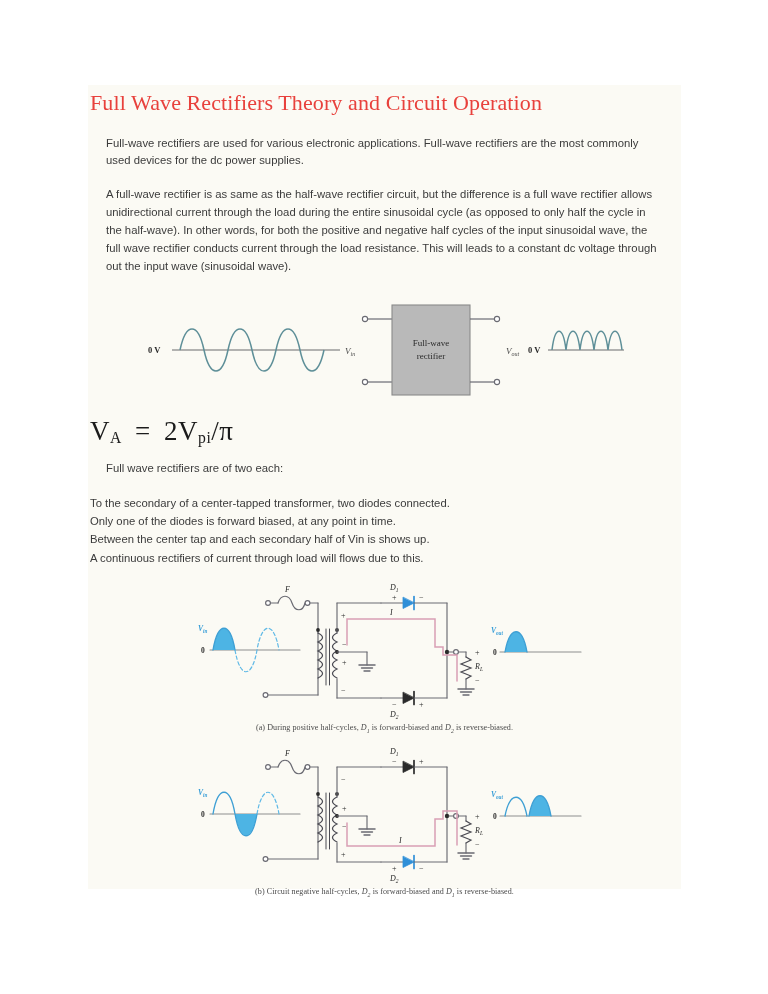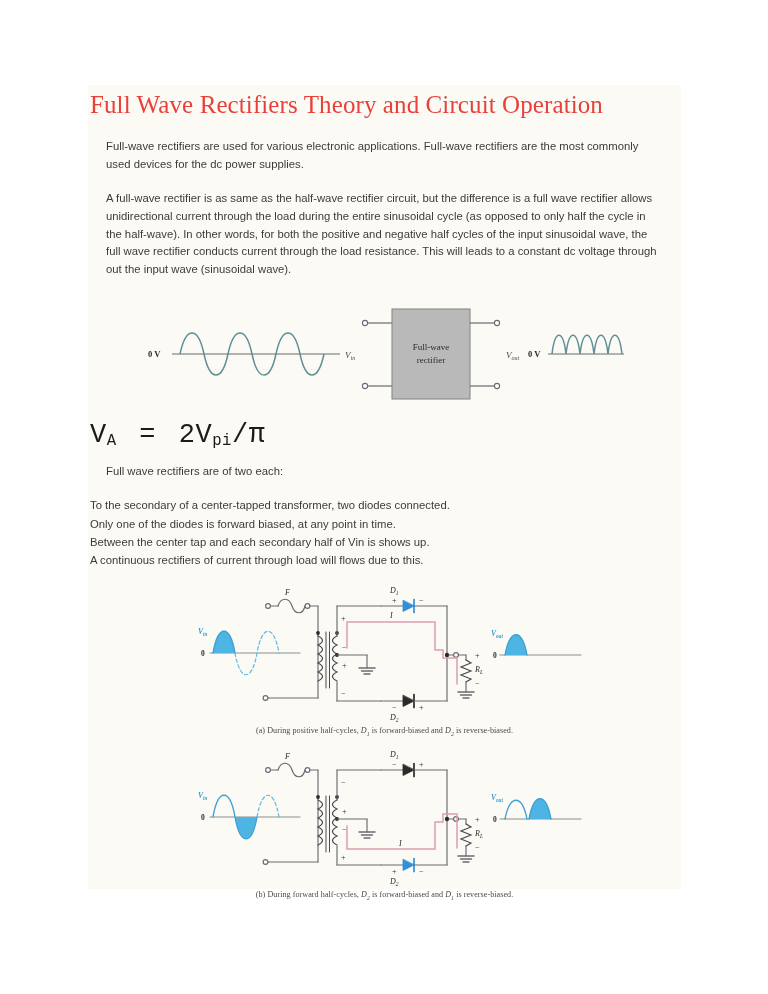--- a/index.html
+++ b/index.html
@@ -27,39 +27,39 @@
     left: 88px;
     top: 85px;
     width: 593px;
     height: 804px;
     background: #fbfaf4;
     box-sizing: border-box;
     padding: 0;
   }
   .doc-title {
     font-family: "Liberation Serif", serif;
-    font-size: 25px;
+    font-size: 22px;
     color: #e8413c;
     margin: 0;
     padding: 4px 0 2px 2px;
     font-weight: normal;
     line-height: 1.25;
     letter-spacing: 0.1px;
   }
   .para {
     font-size: 11.3px;
     color: #3b3b3b;
     line-height: 1.58;
     margin: 16px;
     padding: 0 8px 0 2px;
   }
   .para.gap-top { margin-top: 15px; }
   .para.gap-top-sm { margin-top: 12px; }
   .formula {
-    font-family: Liberation Mono, monospace;
+    font-family: Liberation Serif, serif;
     font-size: 27px;
     color: #1b1b1b;
     margin: 14px 0 2px 2px;
     letter-spacing: 0.5px;
     white-space: nowrap;
   }
   .formula sub {
     font-size: 0.58em;
     vertical-align: -0.22em;
   }
@@ -346,18 +346,18 @@
 
           <line x1="315" y1="71" x2="396" y2="71" stroke="#8d8d8d" stroke-width="1.1"></line>
           <path d="M 320 71 C 325 46, 337 46, 342 71" stroke="#3d9fd4" stroke-width="1.3"></path>
           <path d="M 344 71 C 349 44, 361 44, 366 71 Z" fill="#4db4e4" stroke="none"></path>
           <path d="M 344 71 C 349 44, 361 44, 366 71" stroke="#3d9fd4" stroke-width="1.3"></path>
           <text x="306" y="52" font-family="'Liberation Serif',serif" font-size="7.5" font-style="italic" font-weight="bold" fill="#3b9fd8" stroke="none"><tspan>V</tspan><tspan font-size="5.2" dy="1.6">out</tspan></text>
           <text x="308" y="74" font-family="'Liberation Serif',serif" font-size="7.5" font-weight="bold" fill="#2a2a2a" stroke="none">0</text>
         </g>
       </svg>
       <div class="fig-caption" style="margin-top:2px;">
-        <span>(b) During forward half-cycles, </span><i><span>D</span><sub>2</sub></i><span> is forward-biased and </span><i><span>D</span><sub>1</sub></i><span> is reverse-biased.</span>
+        <span>(b) Circuit negative half-cycles, </span><i><span>D</span><sub>2</sub></i><span> is forward-biased and </span><i><span>D</span><sub>1</sub></i><span> is reverse-biased.</span>
       </div>
     </div>
 
   </div>
 </div>
 
 </body></html>

